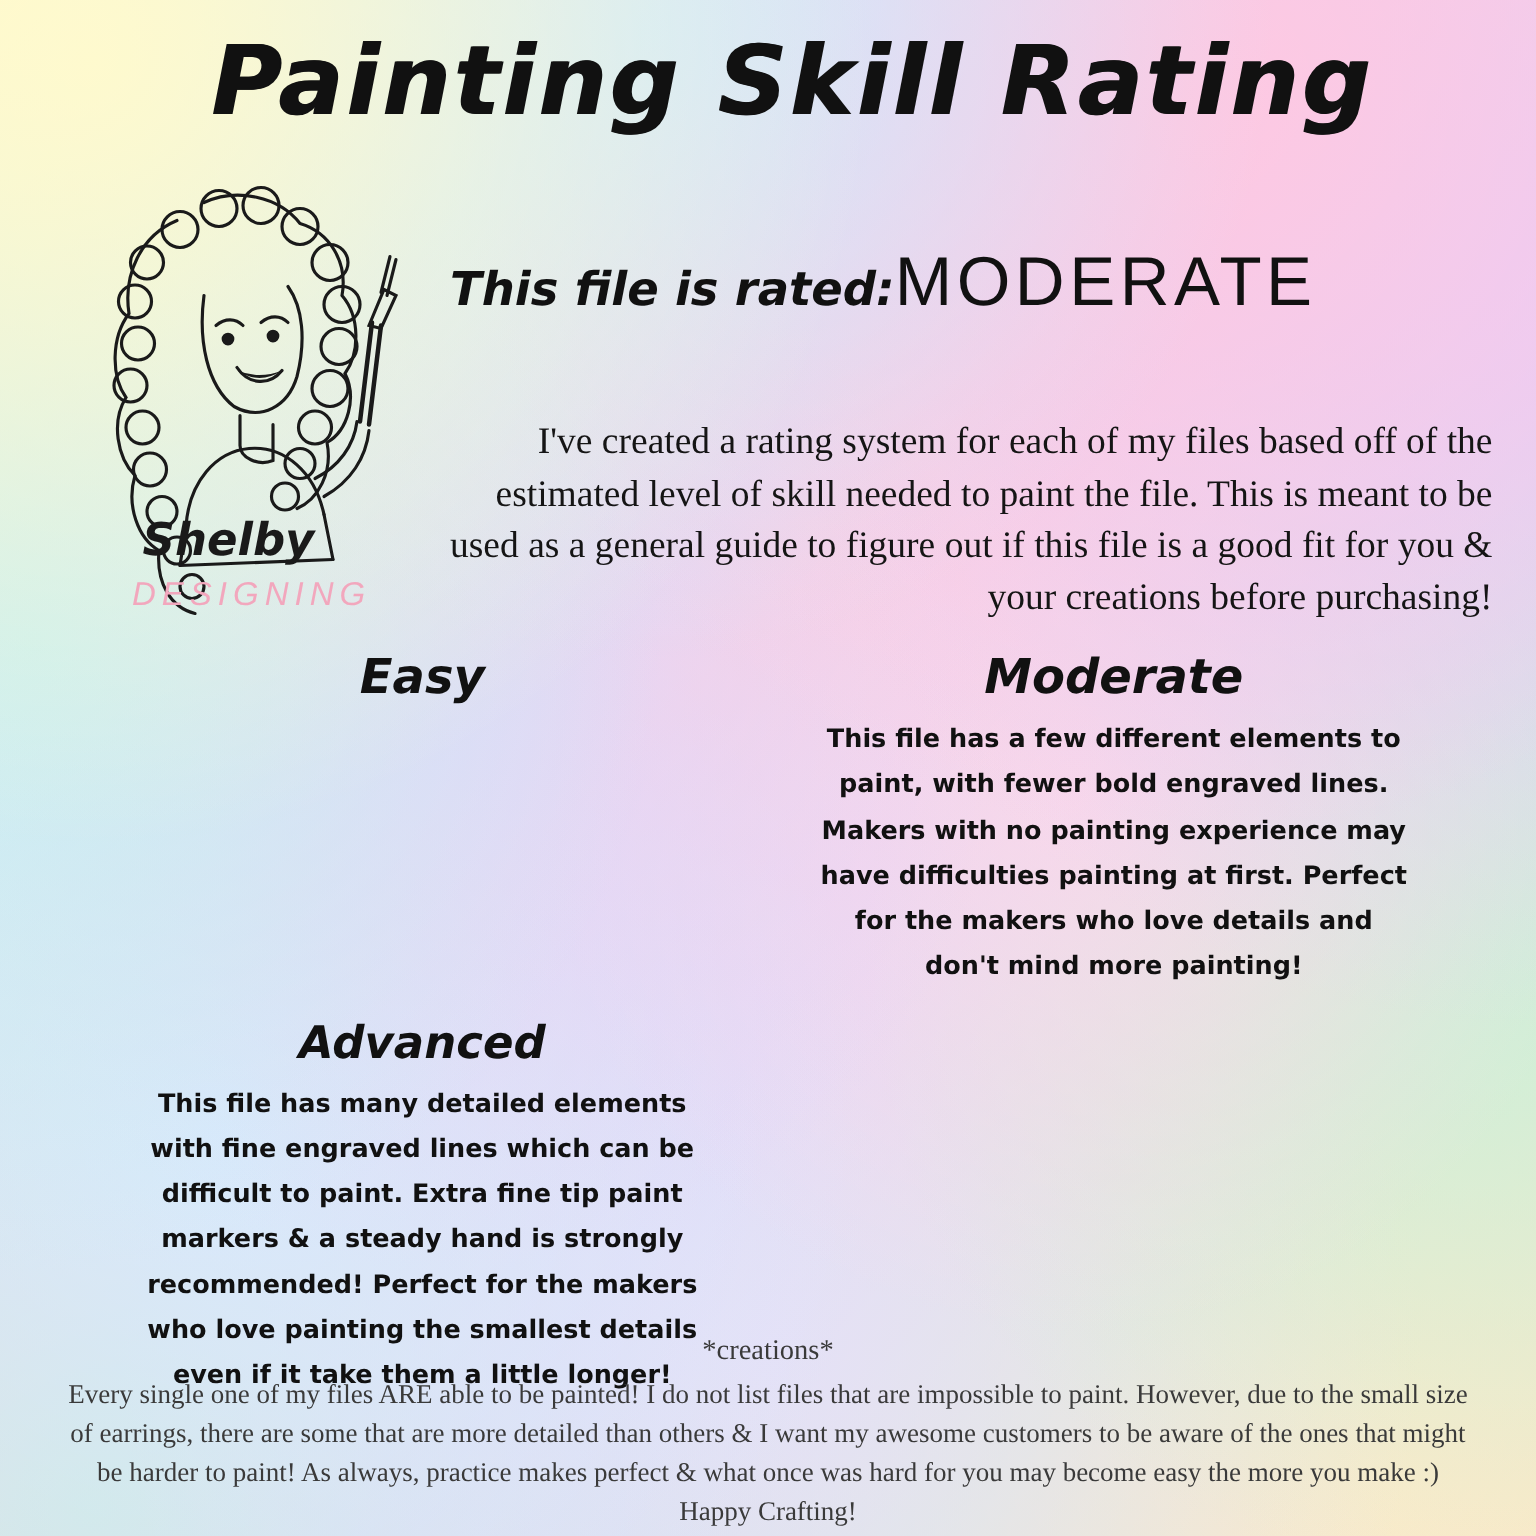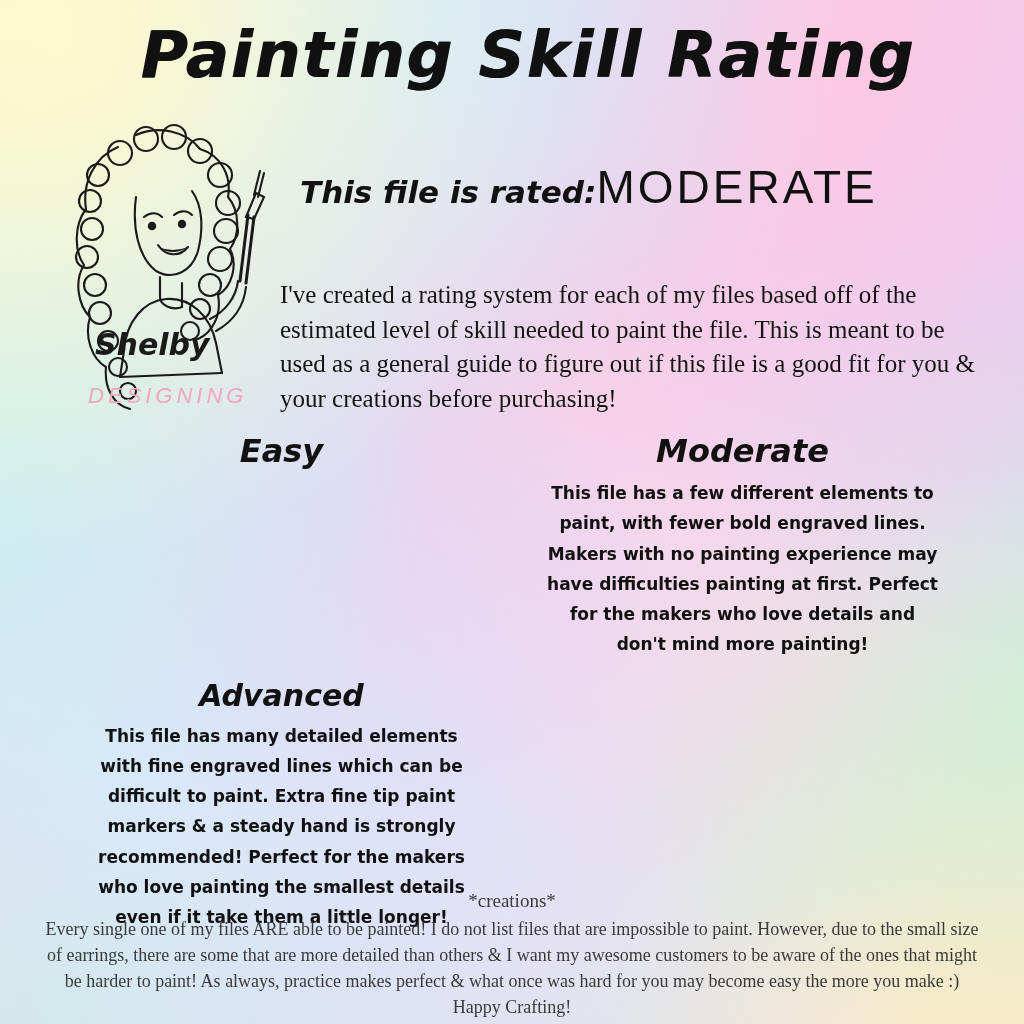--- a/index.html
+++ b/index.html
@@ -74,40 +74,40 @@
     color: #111;
     white-space: nowrap;
   }
 
   
   .intro {
     position: absolute;
     top: 278px;
     left: 280px;
     width: 715px;
-    text-align: left;
+    text-align: right;
     font-family: "Liberation Serif", serif;
     font-size: 25px;
     line-height: 1.38;
     color: #151515;
   }
 
   
   .logo {
     position: absolute;
     top: 105px;
     left: 40px;
     width: 235px;
     height: 340px;
   }
   .logo svg { display: block; }
   .logo-word {
     position: absolute;
     left: 55px;
-    top: 222px;
+    top: 238px;
     font-family: "DejaVu Sans", sans-serif;
     font-style: italic;
     font-weight: bold;
     font-size: 30px;
     color: #1a1a1a;
   }
   .logo-sub {
     position: absolute;
     left: 48px;
     top: 278px;

